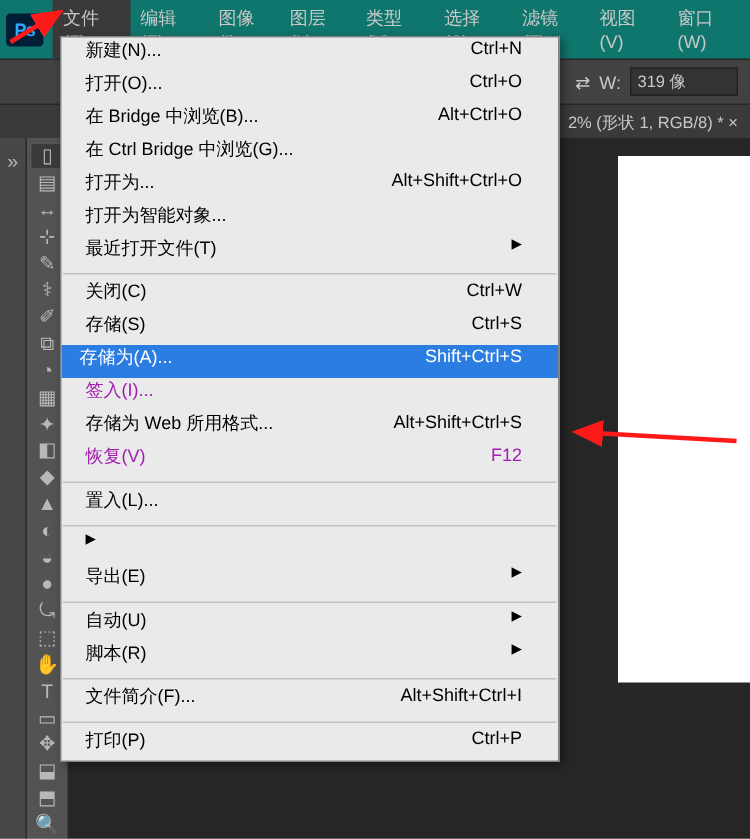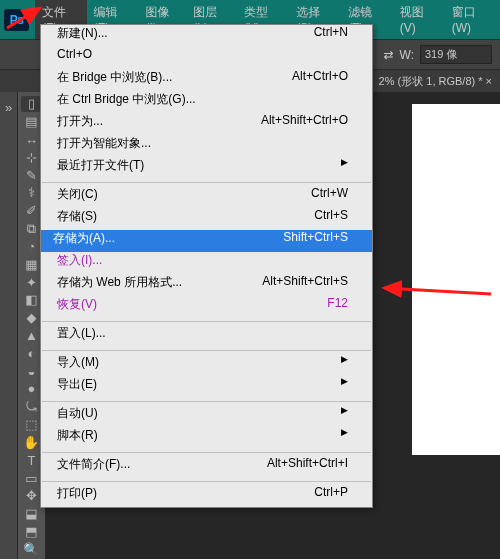--- a/index.html
+++ b/index.html
@@ -105,20 +105,21 @@
     <div class="canvas"></div>
   </div>
 </div>
 
 <div class="dropdown" id="dropdown">
     <div class="dd-row">
       <span class="label">新建(N)...</span>
       <span class="shortcut">Ctrl+N</span>
     </div>
     <div class="dd-row">
+      <span class="label">打开(O)...</span>
       <span class="shortcut">Ctrl+O</span>
     </div>
     <div class="dd-row">
       <span class="label">在 Bridge 中浏览(B)...</span>
       <span class="shortcut">Alt+Ctrl+O</span>
     </div>
     <div class="dd-row">
       <span class="label">在 Ctrl Bridge 中浏览(G)...</span>
       <span class="shortcut"></span>
     </div>
@@ -159,21 +160,20 @@
       <span class="label">恢复(V)</span>
       <span class="shortcut">F12</span>
     </div>
     <div class="dd-sep"></div>
     <div class="dd-row">
       <span class="label">置入(L)...</span>
       <span class="shortcut"></span>
     </div>
     <div class="dd-sep"></div>
     <div class="dd-row">
-      <span class="label">导入(M)</span>
       <span class="shortcut" style="font-size: 9px;">▶</span>
     </div>
     <div class="dd-row">
       <span class="label">导出(E)</span>
       <span class="shortcut" style="font-size: 9px;">▶</span>
     </div>
     <div class="dd-sep"></div>
     <div class="dd-row">
       <span class="label">自动(U)</span>
       <span class="shortcut" style="font-size: 9px;">▶</span>

